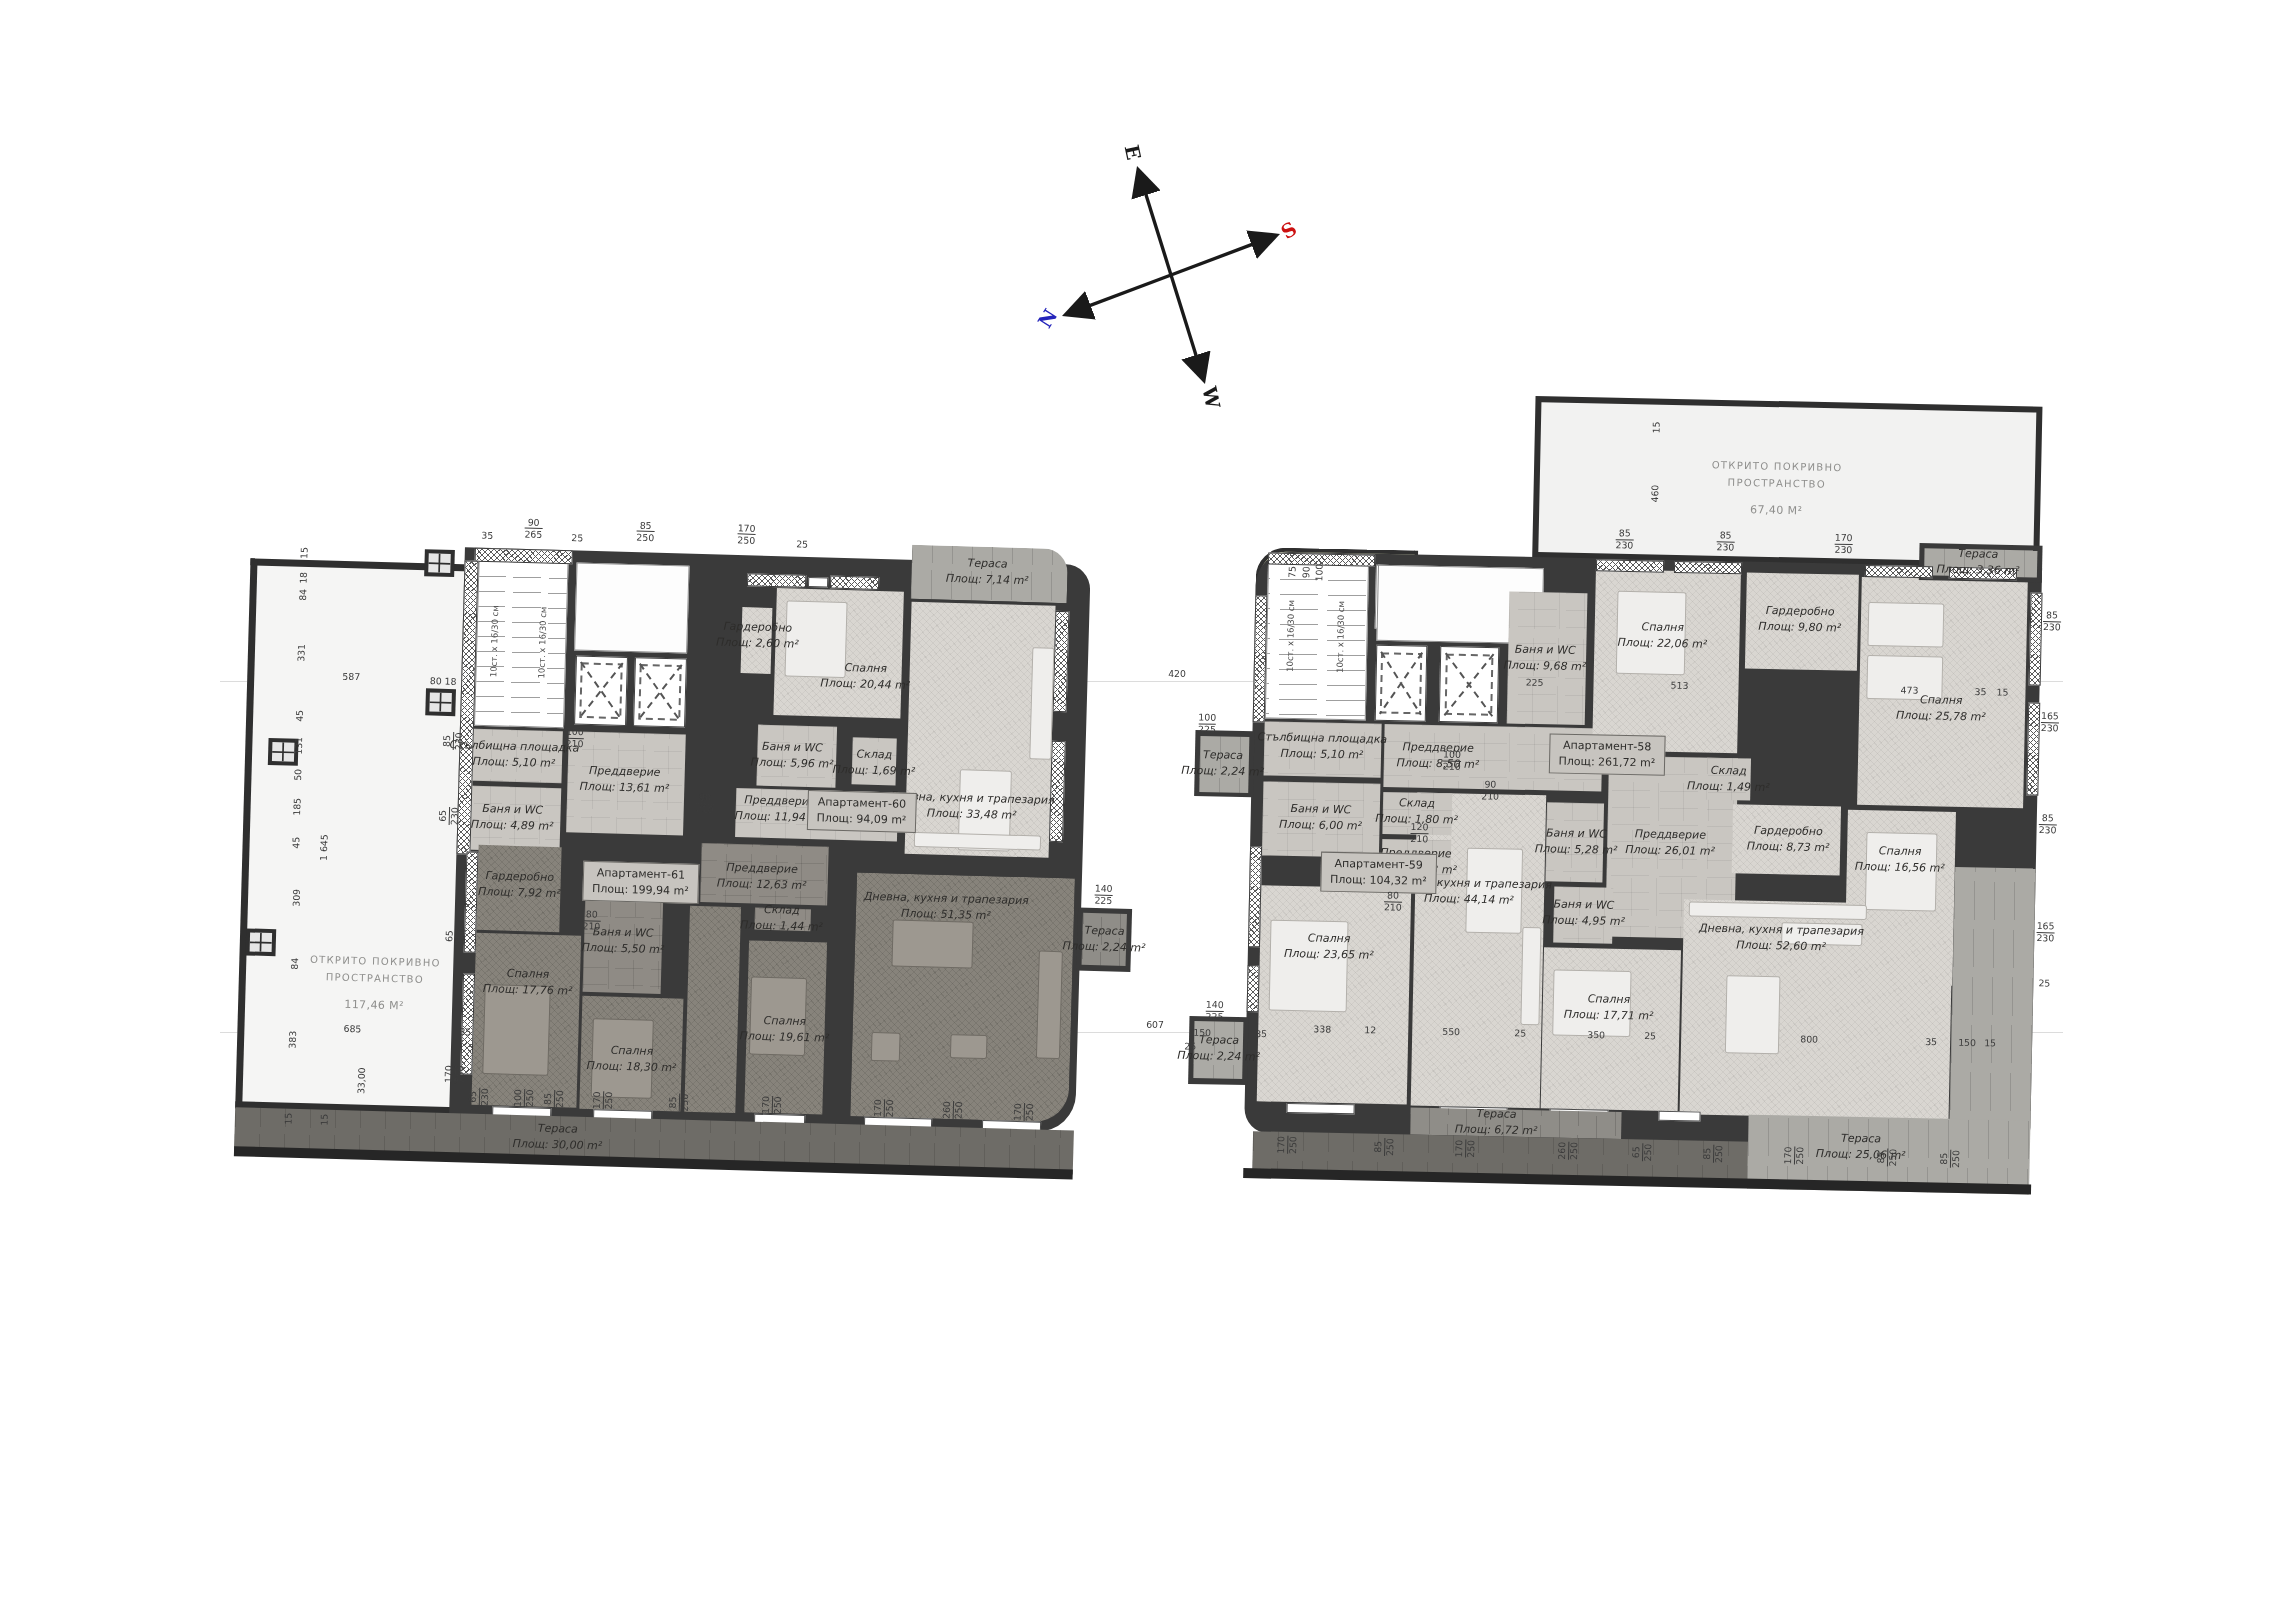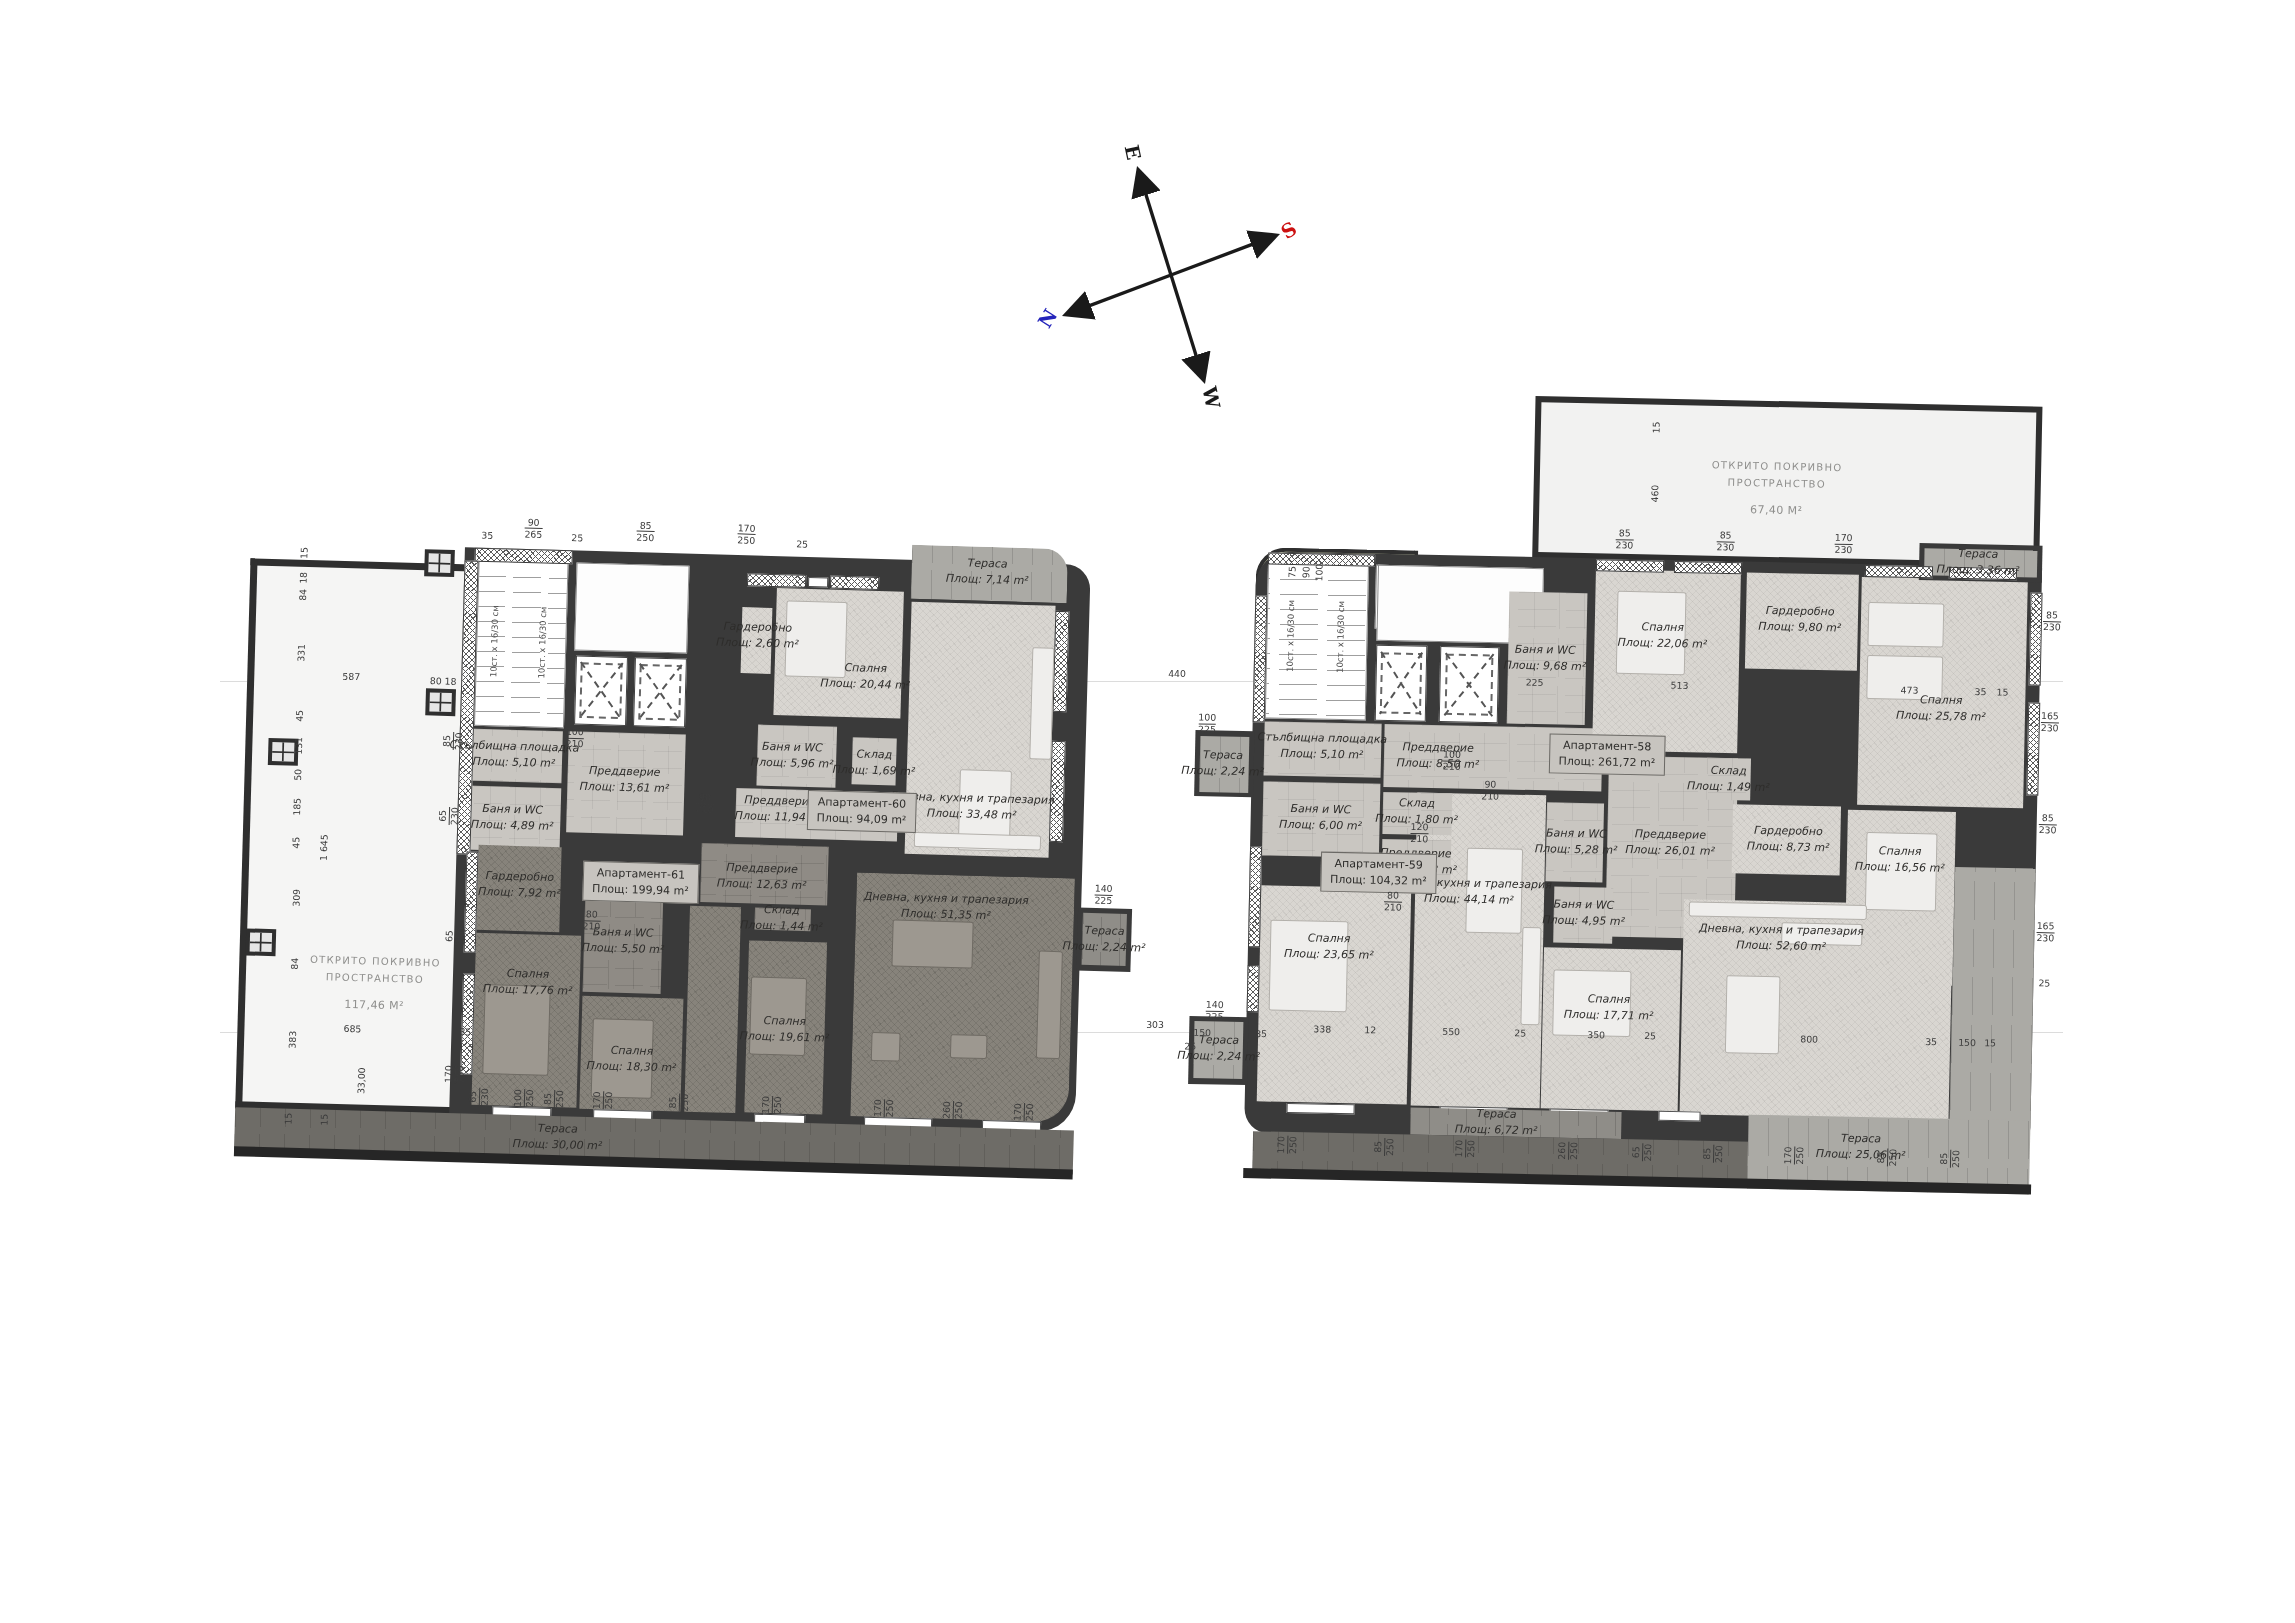--- a/index.html
+++ b/index.html
@@ -60,22 +60,22 @@
   .guide{position:absolute;background:#dcdcdc;height:0.8px}
   #compass{position:absolute;left:1044px;top:148px;width:254px;height:254px}
   .cl{position:absolute;font-size:19.4px;font-weight:bold;font-family:"DejaVu Serif",serif}
 </style>
 </head>
 <body>
 
 <div class="guide" style="left:220px;top:681px;width:1843px"></div>
 <div class="guide" style="left:220px;top:1032px;width:1843px"></div>
 
-<div class="dim" style="left:1177px;top:674px">440</div>
-<div class="dim" style="left:1155px;top:1025px">303</div>
+<div class="dim" style="left:1177px;top:674px">420</div>
+<div class="dim" style="left:1155px;top:1025px">607</div>
 
 <div id="compass">
   <svg width="254" height="254" viewBox="0 0 300 300">
     <defs>
       <marker id="ah" viewBox="0 0 10 10" refX="8" refY="5" markerWidth="9" markerHeight="9" orient="auto-start-reverse">
         <path d="M0,0 L10,5 L0,10 z" fill="#1a1a1a"></path>
       </marker>
     </defs>
     <line x1="150" y1="150" x2="112" y2="28" stroke="#1a1a1a" stroke-width="4" marker-end="url(#ah)"></line>
     <line x1="150" y1="150" x2="188" y2="272" stroke="#1a1a1a" stroke-width="4" marker-end="url(#ah)"></line>

